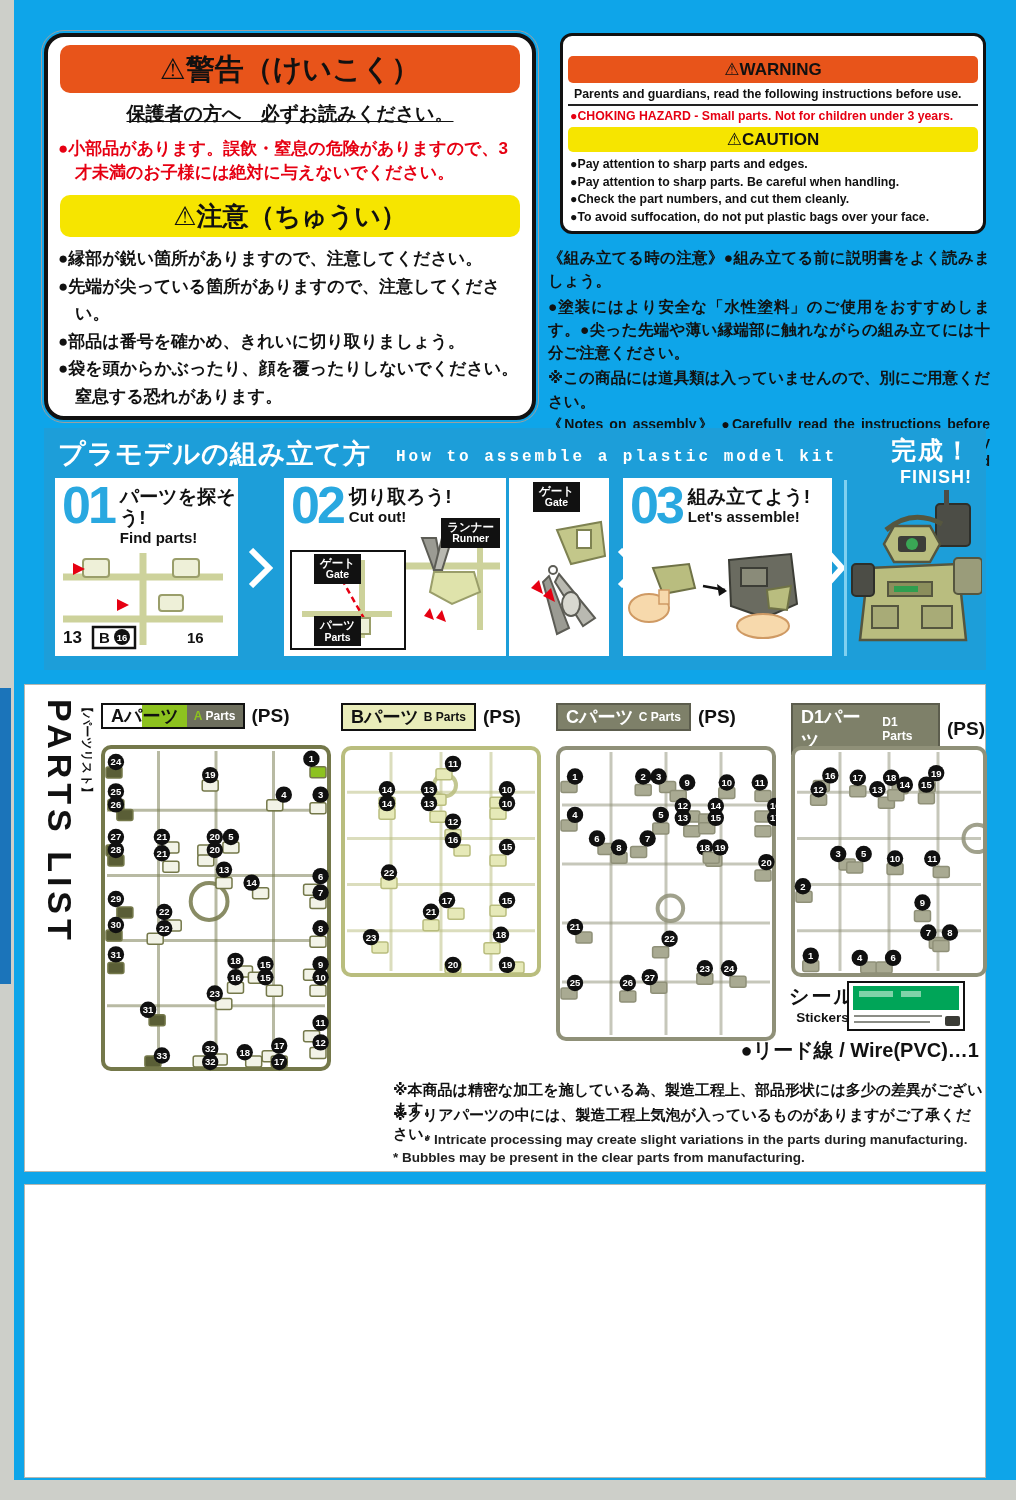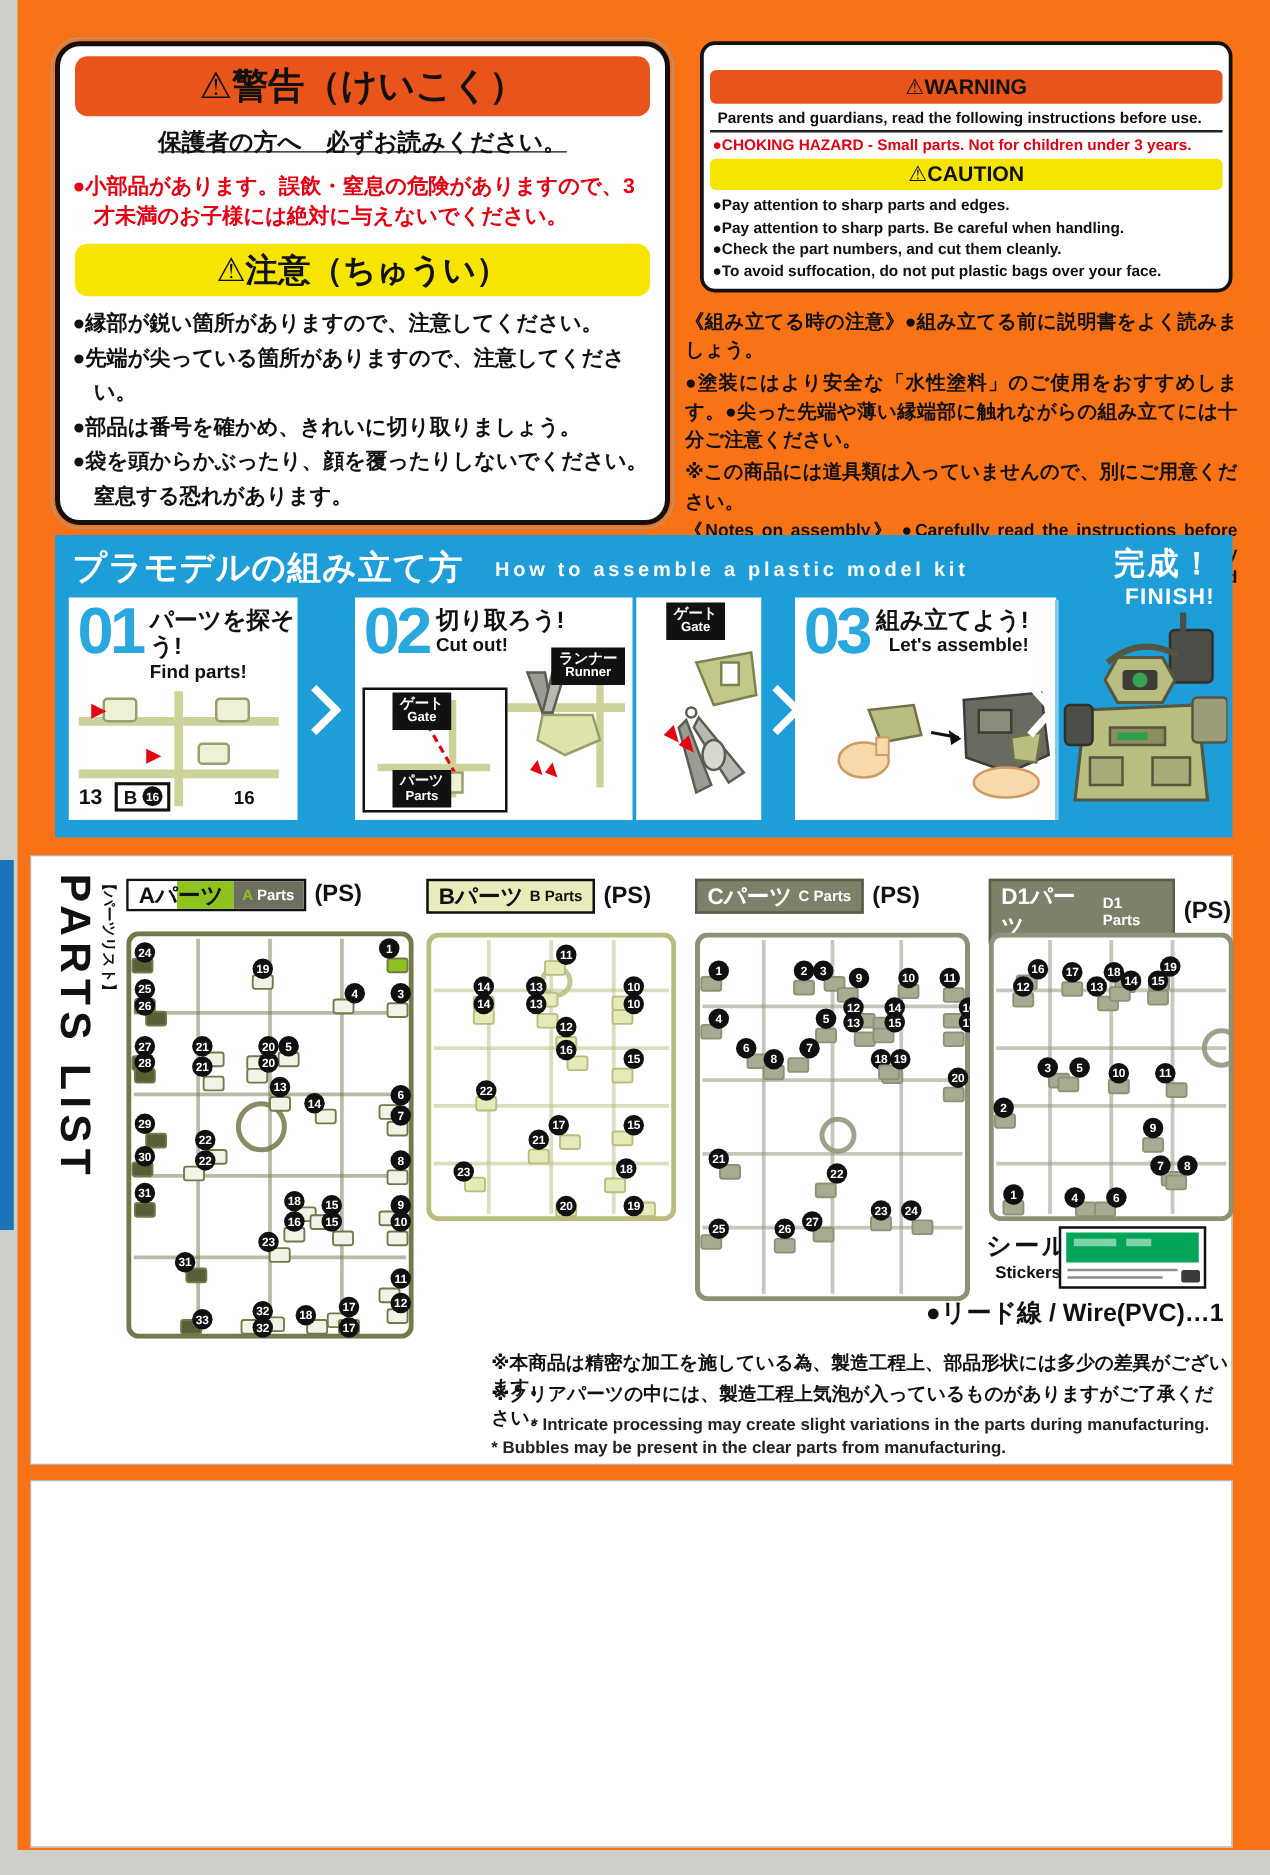--- a/index.html
+++ b/index.html
@@ -1,16 +1,16 @@
 <!DOCTYPE html>
 <html><head>
 <meta charset="utf-8">
 <style>
   html,body{margin:0;padding:0;background:#e8e9e5;}
-  .stage{position:relative;width:1016px;height:1500px;background:#f97316;
+  .stage{position:relative;width:1016px;height:1500px;background:#0ea5e9;
          font-family:"Liberation Sans","DejaVu Sans",sans-serif;overflow:hidden;}
   .edge-left{position:absolute;left:0;top:0;width:14px;height:1500px;background:#cdcfc9;}
   .edge-bottom{position:absolute;left:0;top:1480px;width:1016px;height:20px;background:#cdcfc9;}
   .blue-tab{position:absolute;left:0;top:688px;width:11px;height:296px;background:#1b74ba;}
 
   
   .jp-panel{position:absolute;left:44px;top:33px;width:492px;height:387px;background:#fff;
             border:4px solid #111;border-radius:20px;outline:1px solid #9aa0a0;outline-offset:2px;
             padding:6px 10px;box-sizing:border-box;}
   .bar{font-weight:800;text-align:center;color:#111;border-radius:10px;}
@@ -35,21 +35,21 @@
 
   
   .notes{position:absolute;left:548px;top:246px;width:442px;color:#111;}
   .notes p{margin:0 0 2px;font-weight:800;font-size:15.5px;line-height:1.5;text-align:justify;}
   .notes p.en{font-size:14px;line-height:1.32;}
 
   
   .banner{position:absolute;left:44px;top:428px;width:942px;height:242px;background:#1d9ed9;}
   .banner-title-jp{position:absolute;left:14px;top:8px;color:#fff;font-weight:800;font-size:27px;letter-spacing:1px;}
   .banner-title-en{position:absolute;left:352px;top:20px;color:#fff;font-weight:700;font-size:16px;
-                   letter-spacing:3px;font-family:Liberation Sans, sans-serif;}
+                   letter-spacing:3px;font-family:Liberation Mono, monospace;}
   .finish{position:absolute;right:14px;top:6px;width:120px;text-align:right;color:#fff;}
   .finish-jp{font-size:25px;font-weight:800;letter-spacing:2px;}
   .finish-en{font-size:18px;font-weight:800;letter-spacing:1px;}
   .step-card{position:absolute;top:50px;height:178px;background:#fff;box-sizing:border-box;}
   .step-head{display:flex;align-items:flex-start;}
   .step-num{color:#29a8e0;font-weight:800;font-size:52px;line-height:.92;padding:4px 2px 0 7px;letter-spacing:-3px;}
   .step-titles{padding-top:9px;padding-left:4px;color:#111;}
   .step-jp{font-size:19px;font-weight:800;line-height:1.1;}
   .step-en{font-size:15px;font-weight:800;line-height:1.2;}
   .tag{position:absolute;background:#111;color:#fff;text-align:center;font-weight:700;
@@ -233,21 +233,21 @@
         <ellipse cx="62" cy="126" rx="9" ry="12" fill="#d8d8d0" stroke="#5c5c55" stroke-width="2"></ellipse>
         <polygon points="30,102 34,116 22,110" fill="#e60012"></polygon>
         <polygon points="42,110 46,124 34,118" fill="#e60012"></polygon>
       </svg>
     </div>
 
     <svg class="chev" style="left:572px;top:120px;" width="26" height="40" viewBox="0 0 26 40">
       <polyline points="4,2 22,20 4,38" fill="none" stroke="#fff" stroke-width="6"></polyline>
     </svg>
 
-    <div class="step-card" style="left:592px;width:209px;text-align:right;">
+    <div class="step-card" style="left:579px;width:209px;">
       <div class="step-head">
         <div class="step-num">03</div>
         <div class="step-titles">
           <div class="step-jp">組み立てよう!</div>
           <div class="step-en">Let's assemble!</div>
         </div>
       </div>
       <svg width="180" height="110" viewBox="0 0 180 110">
         <ellipse cx="26" cy="78" rx="20" ry="14" fill="#f7d9ac" stroke="#cf9a64" stroke-width="2"></ellipse>
         <polygon points="30,38 66,34 72,58 40,64" fill="#b9bd7f" stroke="#6f7246" stroke-width="2"></polygon>

